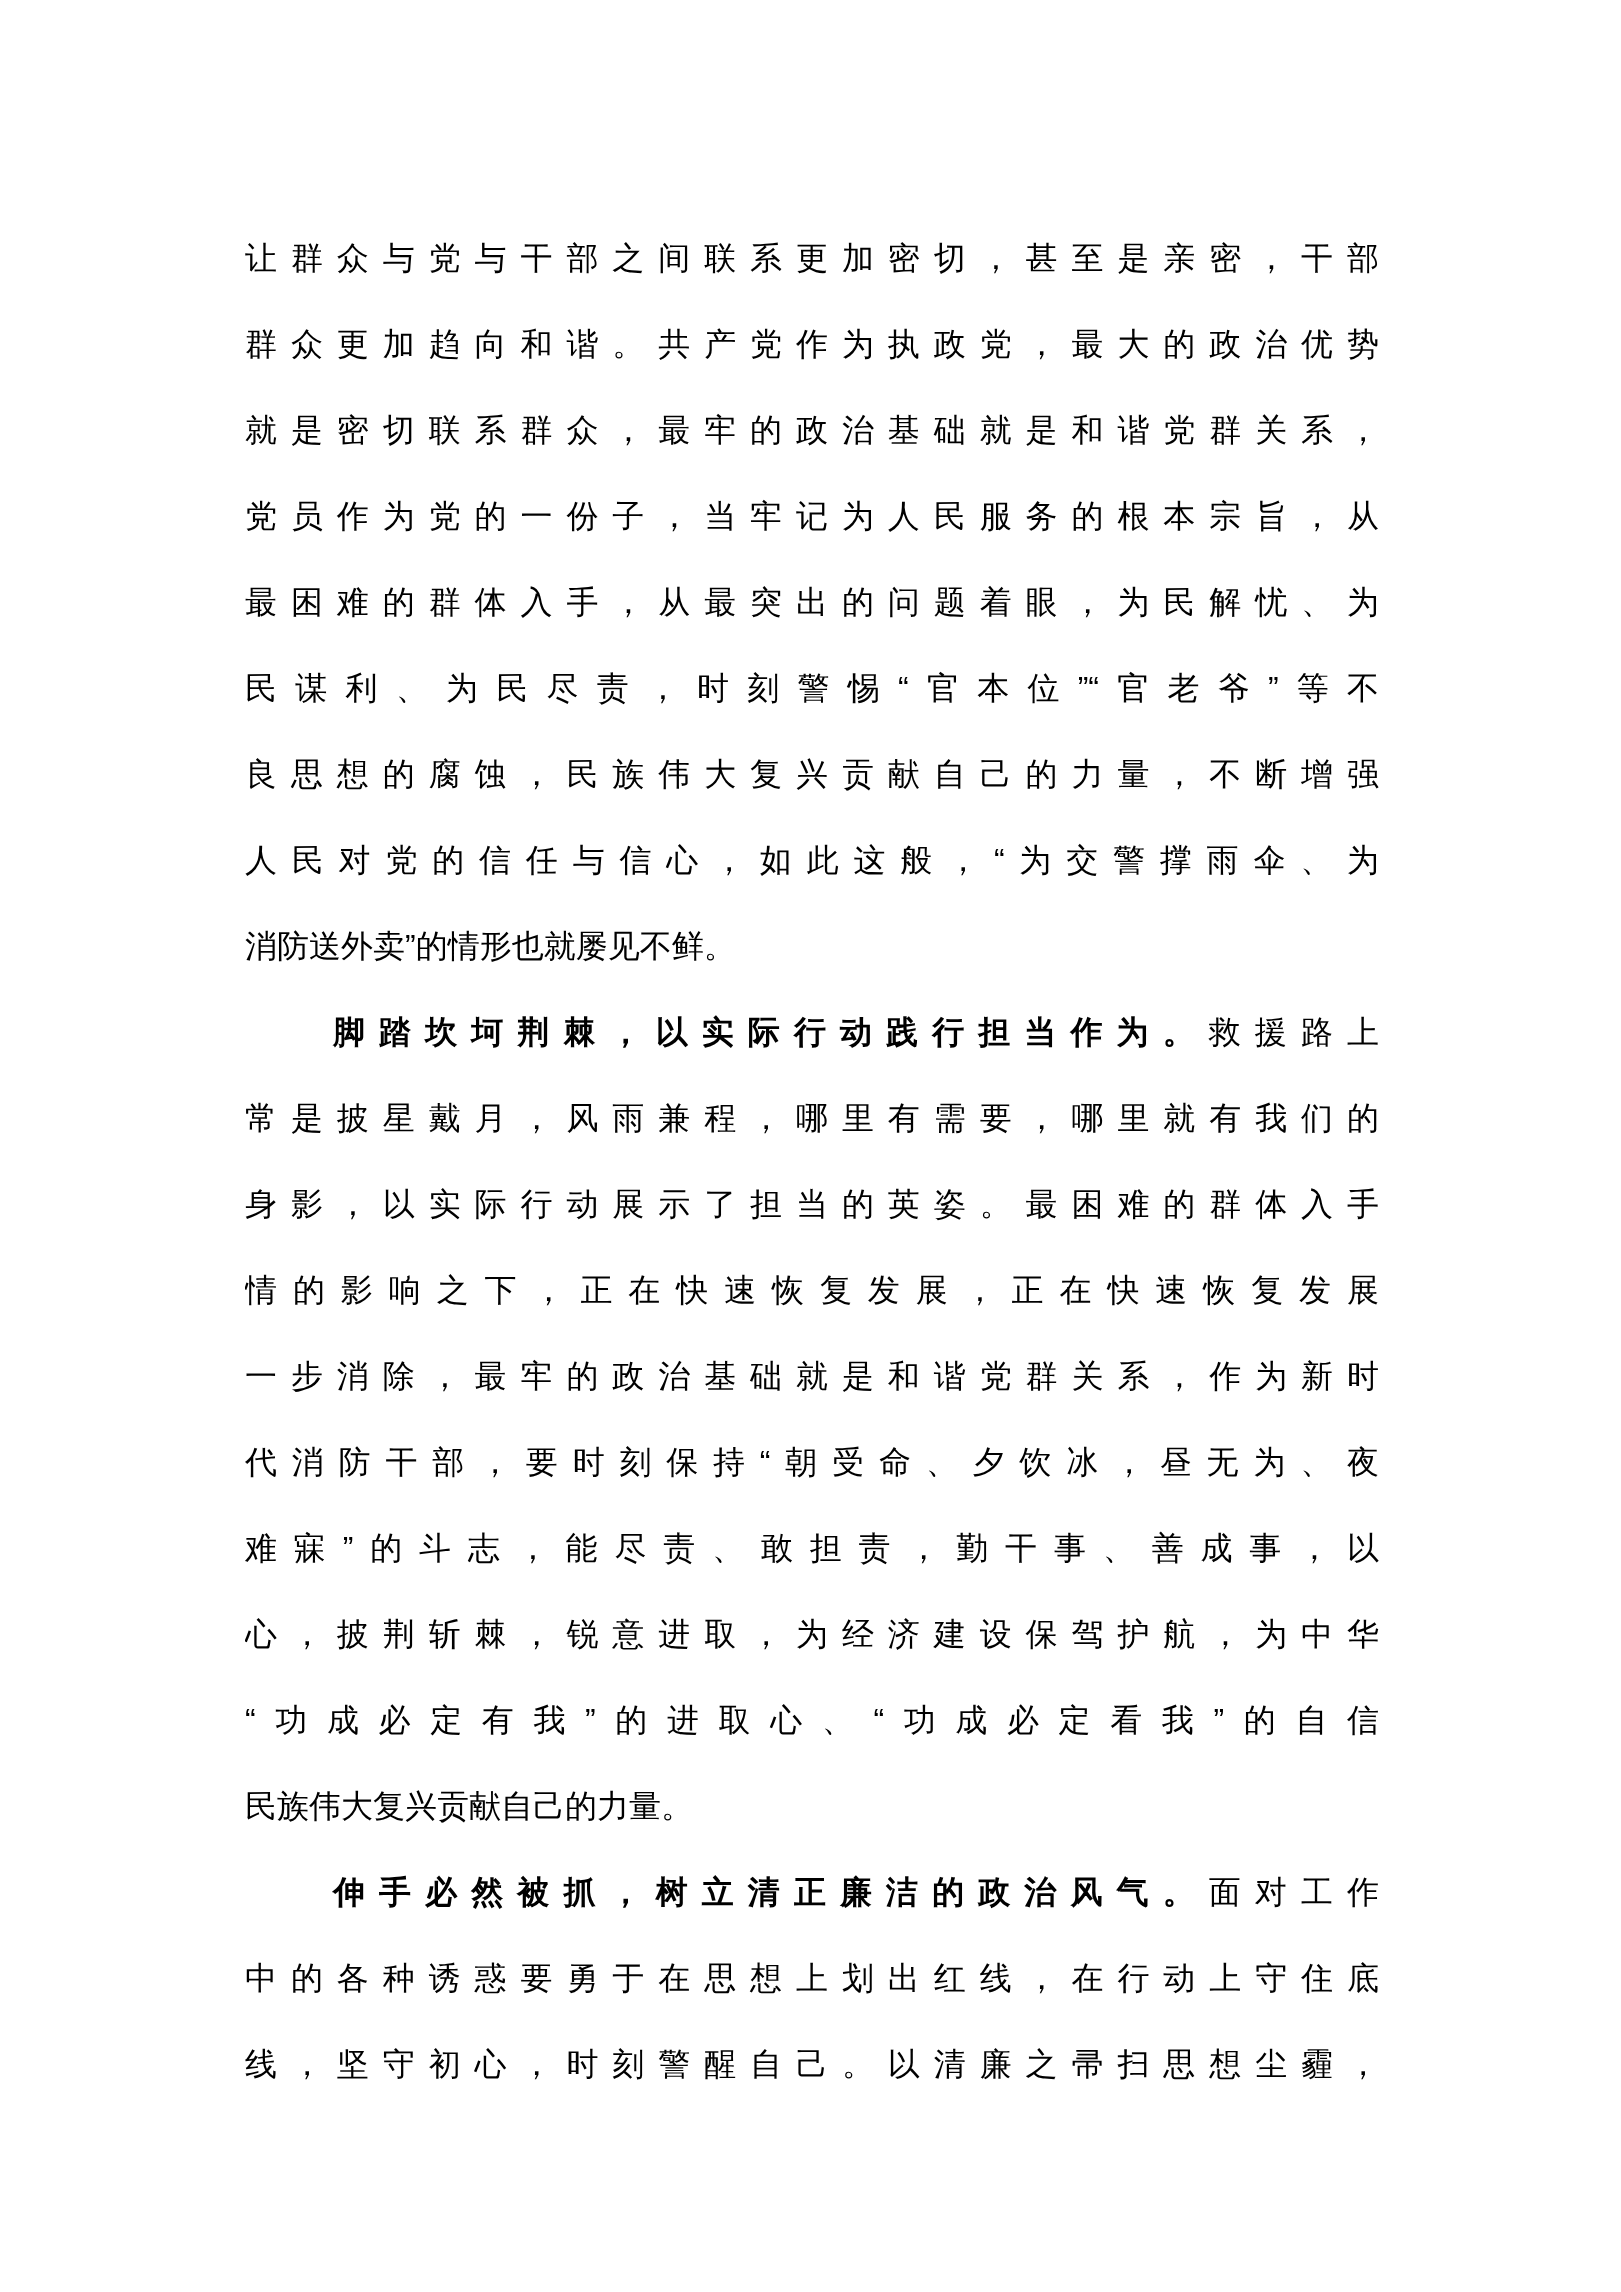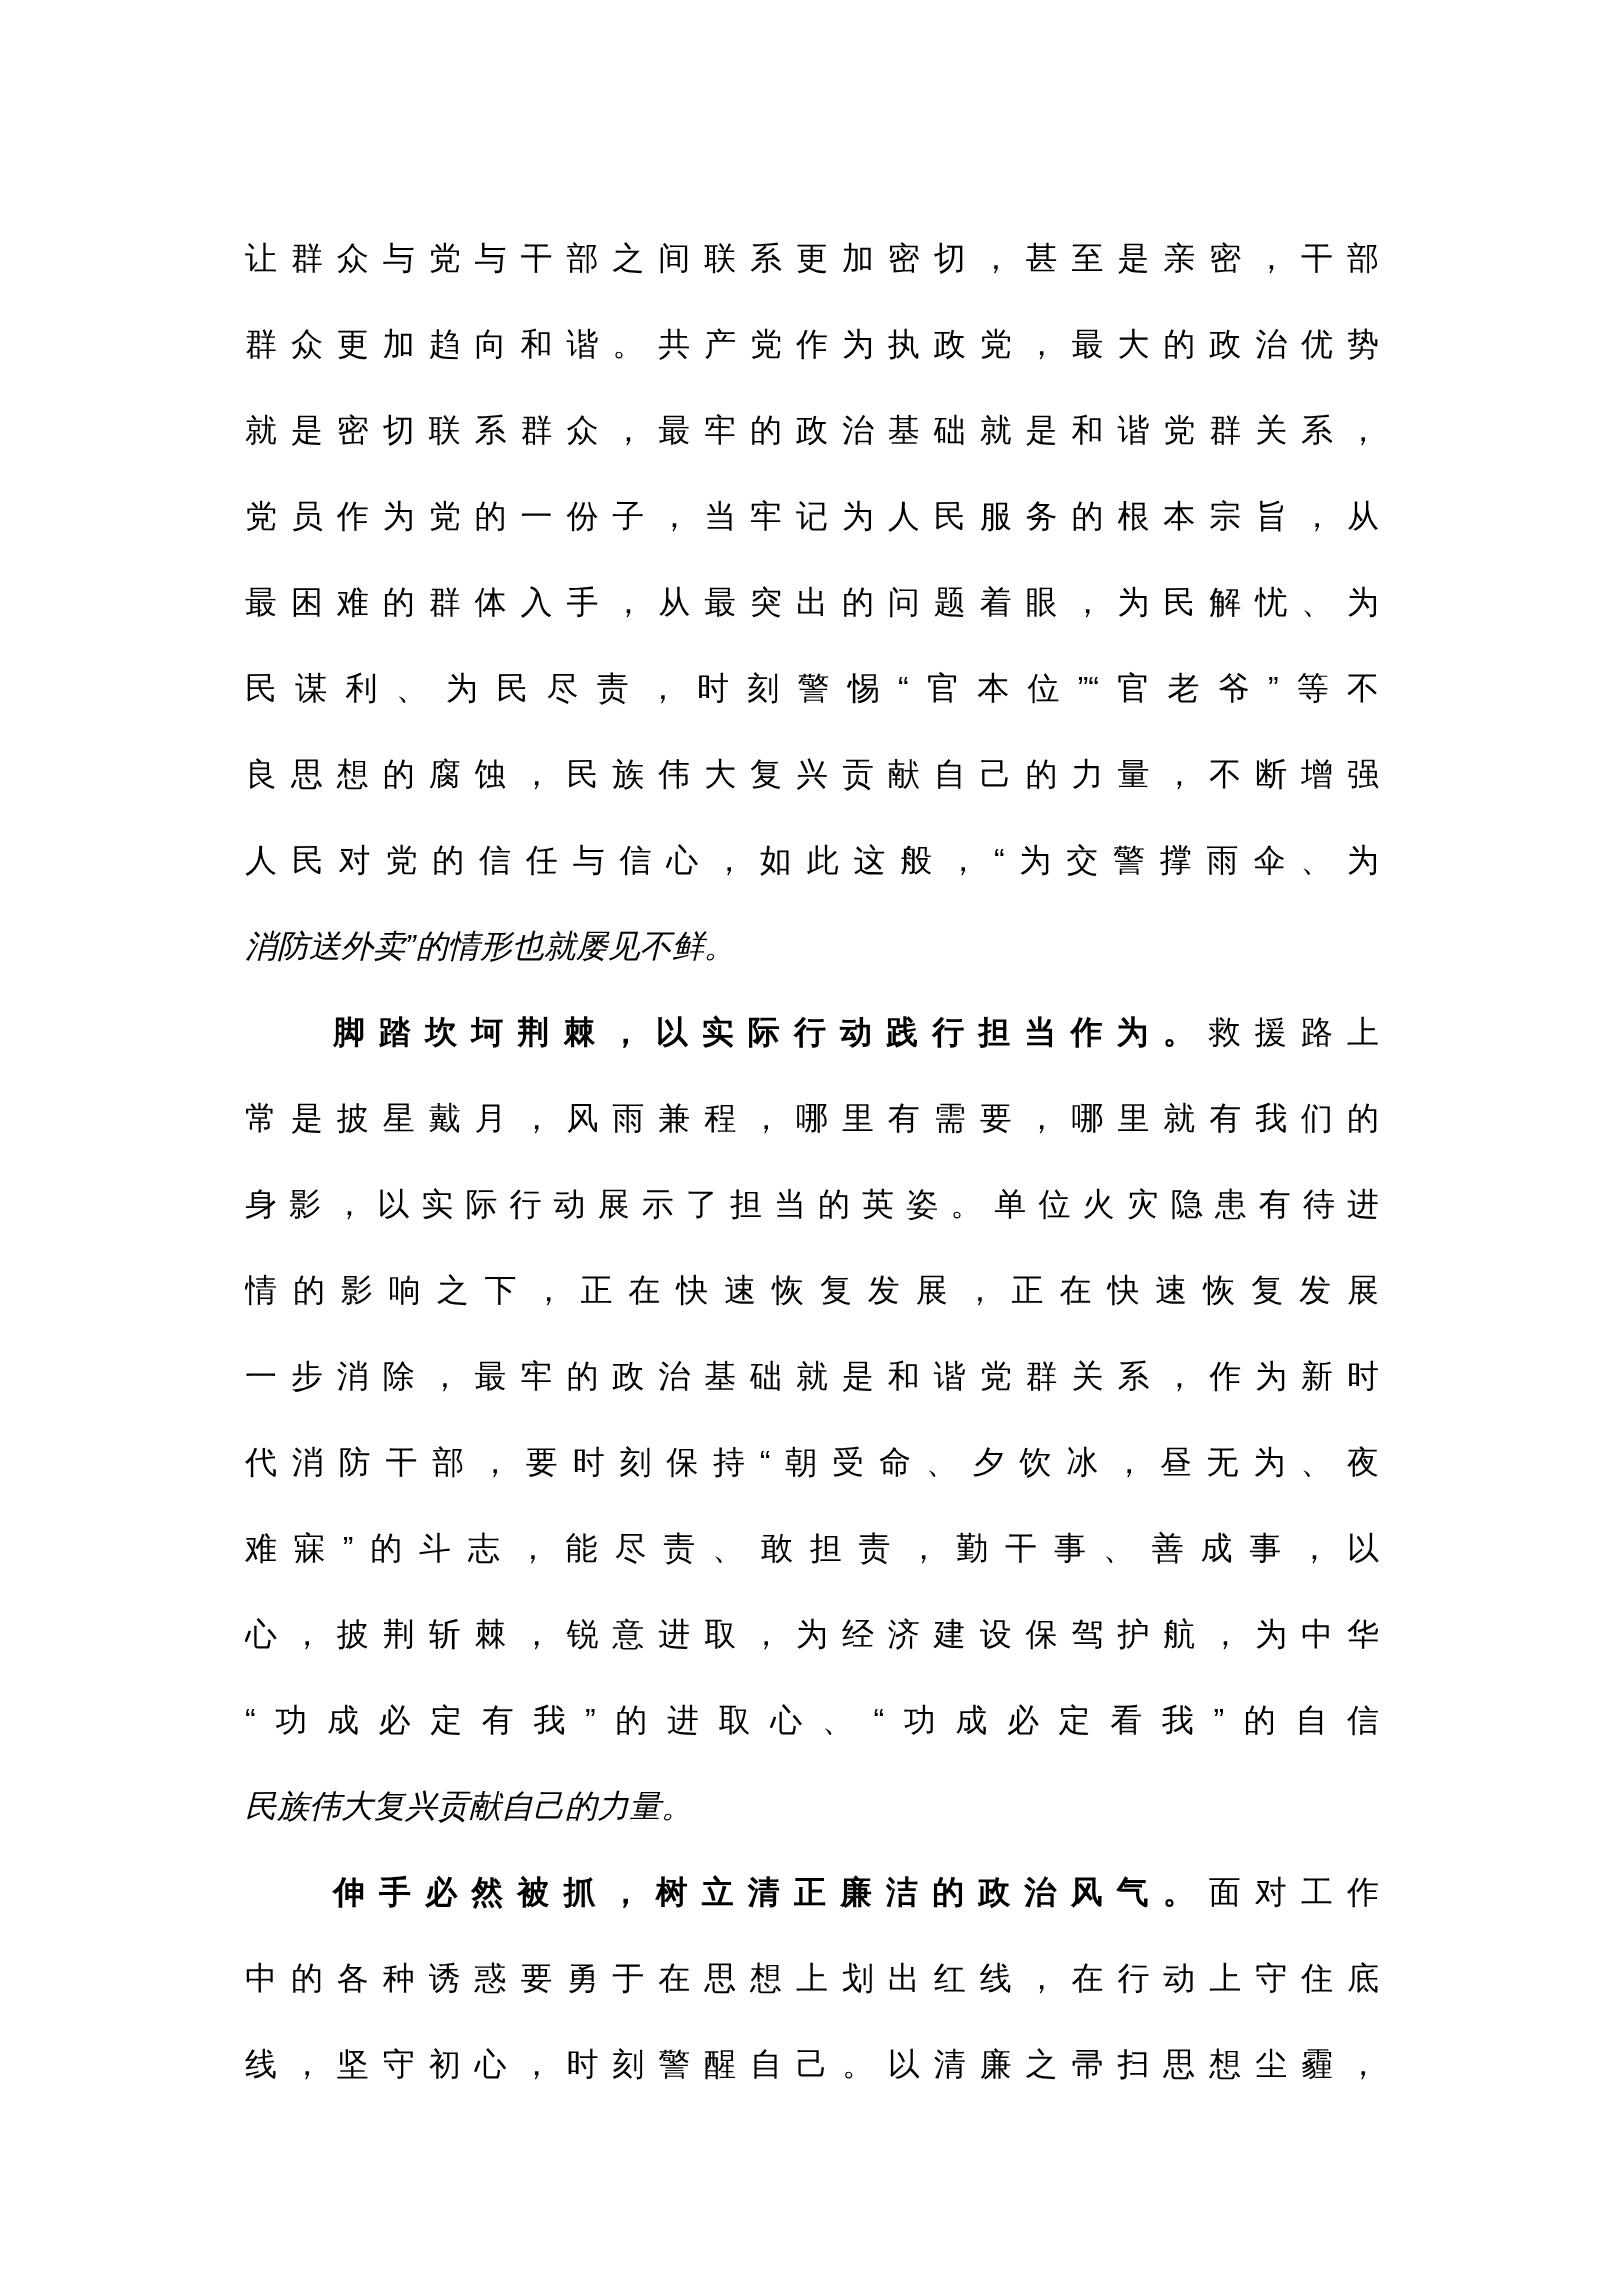--- a/index.html
+++ b/index.html
@@ -31,21 +31,20 @@
   }
   .line {
     height: 86px;
     overflow: hidden;
     text-align: justify;
     text-align-last: justify;
   }
   .line.end {
     text-align: right;
     text-align-last: left;
-    font-style: italic;
   }
   .line.indent {
     text-indent: 88px;
   }
   .lead {
     font-weight: 700;
   }
 </style>
 </head>
 <body>
@@ -59,21 +58,21 @@
         <div class="line"><span>党员作为党的一份子，当牢记为人民服务的根本宗旨，从</span></div>
         <div class="line"><span>最困难的群体入手，从最突出的问题着眼，为民解忧、为</span></div>
         <div class="line"><span>民谋利、为民尽责，时刻警惕“官本位”“官老爷”等不</span></div>
         <div class="line"><span>良思想的腐蚀，民族伟大复兴贡献自己的力量，不断增强</span></div>
         <div class="line"><span>人民对党的信任与信心，如此这般，“为交警撑雨伞、为</span></div>
         <div class="line end"><span>消防送外卖”的情形也就屡见不鲜。</span></div>
       </div>
       <div class="para">
         <div class="line indent"><b class="lead">脚踏坎坷荆棘，以实际行动践行担当作为。</b><span>救援路上</span></div>
         <div class="line"><span>常是披星戴月，风雨兼程，哪里有需要，哪里就有我们的</span></div>
-        <div class="line"><span>身影，以实际行动展示了担当的英姿。单位火灾隐患有待进</span></div>
+        <div class="line"><span>身影，以实际行动展示了担当的英姿。最困难的群体入手</span></div>
         <div class="line"><span>情的影响之下，正在快速恢复发展，正在快速恢复发展</span></div>
         <div class="line"><span>一步消除，最牢的政治基础就是和谐党群关系，作为新时</span></div>
         <div class="line"><span>代消防干部，要时刻保持“朝受命、夕饮冰，昼无为、夜</span></div>
         <div class="line"><span>难寐”的斗志，能尽责、敢担责，勤干事、善成事，以</span></div>
         <div class="line"><span>心，披荆斩棘，锐意进取，为经济建设保驾护航，为中华</span></div>
         <div class="line"><span>“功成必定有我”的进取心、“功成必定看我”的自信</span></div>
         <div class="line end"><span>民族伟大复兴贡献自己的力量。</span></div>
       </div>
       <div class="para">
         <div class="line indent"><b class="lead">伸手必然被抓，树立清正廉洁的政治风气。</b><span>面对工作</span></div>

